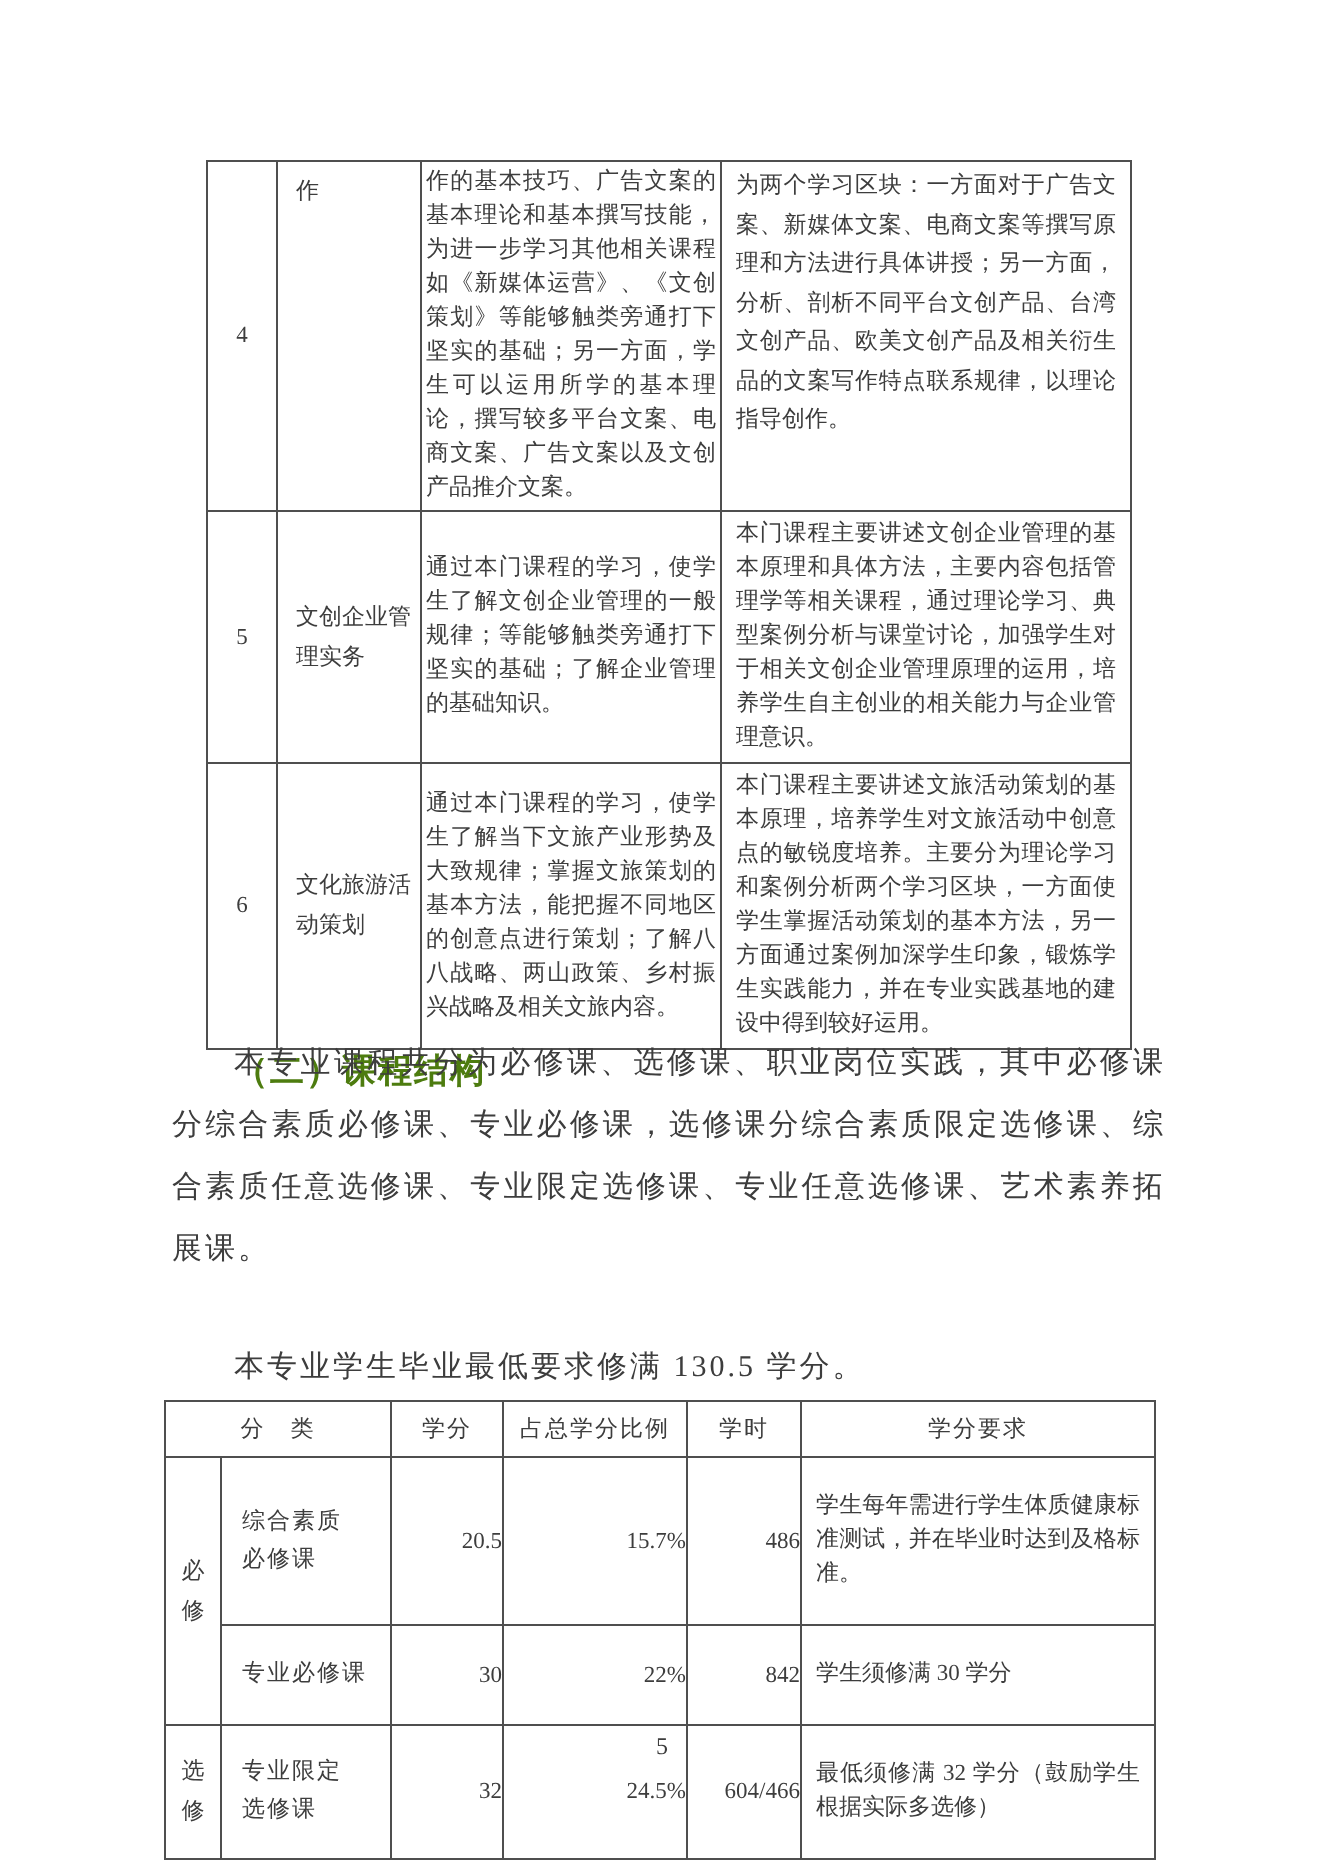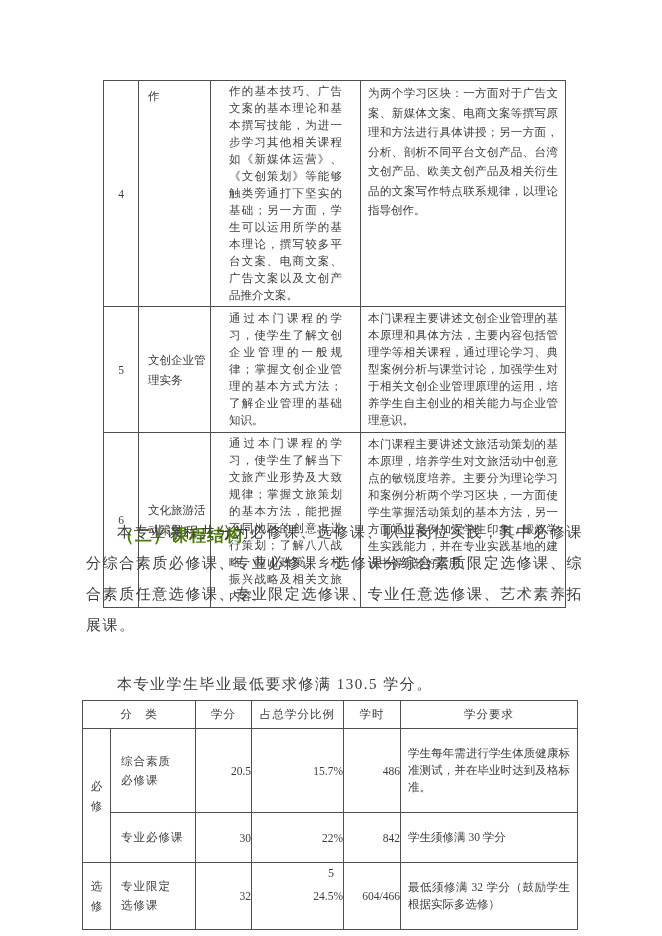--- a/index.html
+++ b/index.html
@@ -13,21 +13,21 @@
   td { border:1px solid #4f4f4f; font-size:11.5px; color:#3d3d3d; }
 
   
   .course-table { position:absolute; left:103px; top:80px; width:462px; }
   .course-table td { vertical-align:middle; }
   .course-table tr.r4 { height:175px; }
   .course-table tr.r5 { height:122px; }
   .course-table tr.r6 { height:139px; }
   td.num  { text-align:center; }
   td.cname{ padding:5px 2px 5px 9px; line-height:20px; word-break:break-all; text-align:left; }
-  td.obj  { padding:2px 18px; line-height:17px; text-align:justify; text-justify:inter-ideograph; word-break:break-all; }
+  td.obj  { padding:2px 2px; line-height:17px; text-align:justify; text-justify:inter-ideograph; word-break:break-all; }
   td.desc { padding:3px 7px; line-height:17px; text-align:justify; text-justify:inter-ideograph; word-break:break-all; vertical-align:top; }
   td.lh19 { line-height:19.5px; }
   td.vtop { vertical-align:top; }
 
   
   .heading { position:absolute; left:117px; top:524px; font-size:17px; font-weight:bold; color:#4d7c0f; letter-spacing:1px; }
   .para {
     position:absolute; left:86px; top:517px; width:497px;
     font-size:15px; line-height:31px; letter-spacing:1.5px;
     text-align:justify; text-justify:inter-ideograph; text-indent:31px; word-break:break-all;
@@ -67,21 +67,21 @@
     <tbody>
       <tr class="r4">
         <td class="num">4</td>
         <td class="cname vtop">作</td>
         <td class="obj">作的基本技巧、广告文案的基本理论和基本撰写技能，为进一步学习其他相关课程如《新媒体运营》、《文创策划》等能够触类旁通打下坚实的基础；另一方面，学生可以运用所学的基本理论，撰写较多平台文案、电商文案、广告文案以及文创产品推介文案。</td>
         <td class="desc lh19">为两个学习区块：一方面对于广告文案、新媒体文案、电商文案等撰写原理和方法进行具体讲授；另一方面，分析、剖析不同平台文创产品、台湾文创产品、欧美文创产品及相关衍生品的文案写作特点联系规律，以理论指导创作。</td>
       </tr>
       <tr class="r5">
         <td class="num">5</td>
         <td class="cname">文创企业管理实务</td>
-        <td class="obj">通过本门课程的学习，使学生了解文创企业管理的一般规律；掌握文创企业管理的基本方式方法；了解企业管理的基础知识。</td>
+        <td class="obj">通过本门课程的学习，使学生了解文创企业管理的一般规律；等能够触类旁通打下坚实的基础；了解企业管理的基础知识。</td>
         <td class="desc">本门课程主要讲述文创企业管理的基本原理和具体方法，主要内容包括管理学等相关课程，通过理论学习、典型案例分析与课堂讨论，加强学生对于相关文创企业管理原理的运用，培养学生自主创业的相关能力与企业管理意识。</td>
       </tr>
       <tr class="r6">
         <td class="num">6</td>
         <td class="cname">文化旅游活动策划</td>
         <td class="obj">通过本门课程的学习，使学生了解当下文旅产业形势及大致规律；掌握文旅策划的基本方法，能把握不同地区的创意点进行策划；了解八八战略、两山政策、乡村振兴战略及相关文旅内容。</td>
         <td class="desc">本门课程主要讲述文旅活动策划的基本原理，培养学生对文旅活动中创意点的敏锐度培养。主要分为理论学习和案例分析两个学习区块，一方面使学生掌握活动策划的基本方法，另一方面通过案例加深学生印象，锻炼学生实践能力，并在专业实践基地的建设中得到较好运用。</td>
       </tr>
     </tbody>
   </table>

